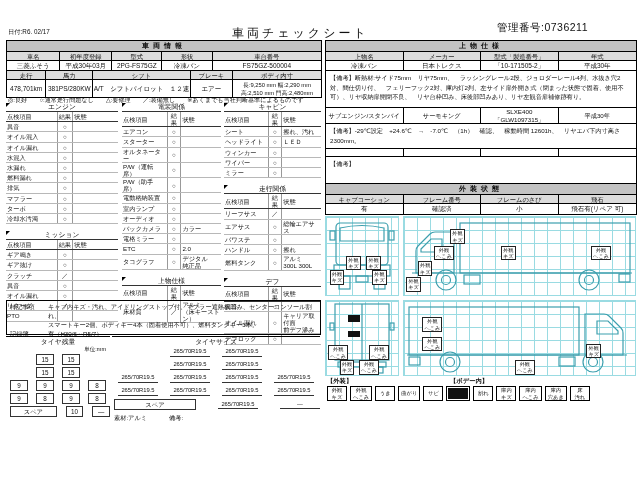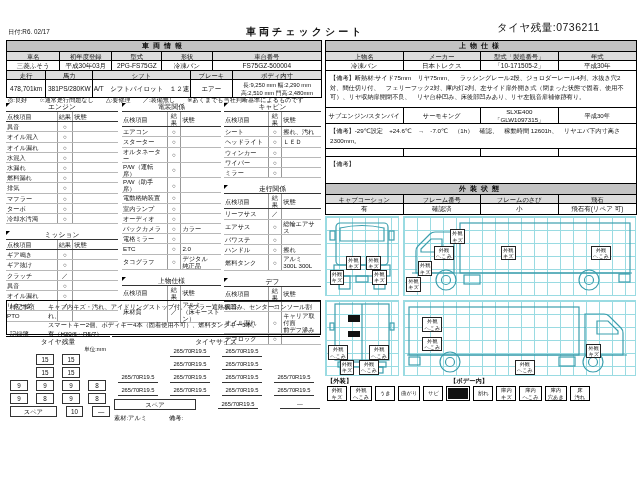--- a/index.html
+++ b/index.html
@@ -1,20 +1,20 @@
 <!DOCTYPE html>
 <html><head>
 <meta charset="utf-8">
 <style>
   html,body{margin:0;padding:0;width:640px;height:480px;background:#fff;overflow:hidden;
     font-family:"Liberation Sans","DejaVu Sans",sans-serif;color:#111;}
   .abs{position:absolute;}
   
   #hdr-date{left:8px;top:28px;font-size:6.3px;}
-  #hdr-title{left:246px;top:25px;font-size:10px;font-weight:bold;letter-spacing:3px;}
+  #hdr-title{left:232px;top:25px;font-size:12px;font-weight:normal;letter-spacing:3px;}
   #hdr-ctrl{left:497px;top:21px;font-size:10.5px;letter-spacing:.5px;}
   
   .btable{border:1.5px solid #000;background:#fff;}
   .tbar{background:#c3c3c3;border-bottom:1px solid #000;text-align:center;font-weight:bold;
     font-size:7px;height:10px;line-height:10px;letter-spacing:4px;}
   .frow{display:flex;}
   .frow>div{border-right:1px solid #000;box-sizing:border-box;text-align:center;overflow:hidden;}
   .frow>div:last-child{border-right:none;}
   .hcell{background:#dcdcdc;font-size:6.3px;height:9px;line-height:9px;}
   .vcell{font-size:6.5px;height:10px;line-height:10px;}
@@ -95,21 +95,21 @@
   .badge{border:1px solid #000;box-shadow:inset 0 0 0 1px #fff;min-width:20px;height:15px;
     font-size:5.3px;line-height:1.18;display:flex;flex-direction:column;justify-content:center;
     text-align:center;padding:1px 2px;box-sizing:border-box;}
   .badge.black{background:#111;min-width:24px;}
 </style>
 </head>
 <body>
 
 <div class="abs" id="hdr-date">日付:R6. 02/17</div>
 <div class="abs" id="hdr-title">車両チェックシート</div>
-<div class="abs" id="hdr-ctrl">タイヤ残量:0736211</div>
+<div class="abs" id="hdr-ctrl">管理番号:0736211</div>
 
 <div class="abs btable" id="veh-info">
   <div class="tbar">車両情報</div>
   <div class="frow vi1 bb">
     <div class="hcell w0">車名</div>
     <div class="hcell w1">初年度登録</div>
     <div class="hcell w2">型式</div>
     <div class="hcell w3">形状</div>
     <div class="hcell w4">車台番号</div>
   </div>

